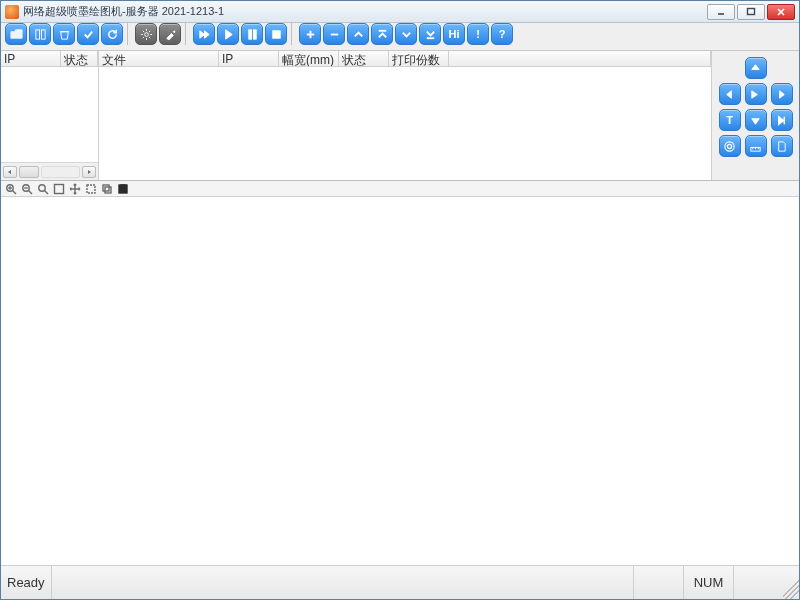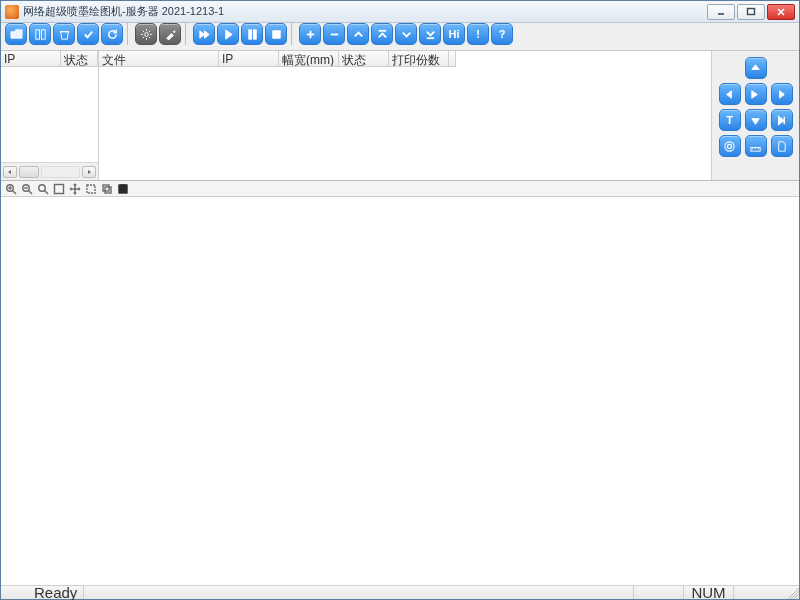--- a/index.html
+++ b/index.html
@@ -27,38 +27,38 @@
   .upper { display: flex; height: 130px; border-bottom: 1px solid #bdbdbd; }
   .left-list { width: 98px; display: flex; flex-direction: column; background: #fff; border-right: 1px solid #cfcfcf; }
   .tbl-hdr { height: 16px; display: flex; background: linear-gradient(#fbfbfb,#ececec); border-bottom: 1px solid #d0d0d0; }
   .tbl-hdr .col { border-right: 1px solid #d0d0d0; padding: 1px 3px; font-size: 12px; color: #333; white-space: nowrap; overflow: hidden; }
   .left-list .body { flex: 1; background: #fff; }
   .left-list .hscroll { height: 18px; background: #f0f0f0; border-top: 1px solid #d7d7d7; display: flex; align-items: center; padding: 0 2px; gap: 2px; }
   .harrow { width: 14px; height: 12px; background: linear-gradient(#fafafa,#e3e3e3); border: 1px solid #bcbcbc; border-radius: 2px; display:flex;align-items:center;justify-content:center; }
   .hthumb { width: 20px; height: 12px; background: linear-gradient(#f0f0f0,#dcdcdc); border:1px solid #bcbcbc; border-radius:2px; }
   .htrack { flex:1; height:12px; background:#efefef; border:1px solid #dcdcdc; border-radius:2px; }
 
-  .center-list { flex: 1; background: #fff; display: flex; flex-direction: row; }
+  .center-list { flex: 1; background: #fff; display: flex; flex-direction: column; }
   .center-list .body { flex: 1; background: #fff; }
 
   .side-panel { width: 88px; background: #efefef; border-left: 1px solid #cfcfcf; padding: 6px; display: flex; flex-direction: column; align-items: center; gap: 4px; }
   .side-grid { display: grid; grid-template-columns: repeat(3, 22px); grid-auto-rows: 22px; gap: 4px; justify-content: center; }
   .side-grid .spacer { visibility: hidden; }
 
   
   .toolbar2 { height: 16px; background: #f4f4f4; border-bottom: 1px solid #cfcfcf; display: flex; align-items: center; padding: 0 3px; gap: 3px; }
   .sbtn { width: 13px; height: 13px; display:flex; align-items:center; justify-content:center; cursor:pointer; }
   .sbtn svg { width: 12px; height: 12px; stroke:#6a6a6a; fill:none; stroke-width:1.4; }
   .sbtn.save svg rect { fill:#2b2b2b; stroke:#2b2b2b; }
 
   
   .canvas { flex: 1; background: #ffffff; }
 
   
-  .status { height: 14px; background: linear-gradient(#f6f6f6,#e8e8e8); border-top: 1px solid #cfcfcf; display: flex; align-items: center; font-size: 15px; color: #333; padding-left: 27px; }
+  .status { height: 34px; background: linear-gradient(#f6f6f6,#e8e8e8); border-top: 1px solid #cfcfcf; display: flex; align-items: center; font-size: 13px; color: #333; }
   .status .cell { padding: 0 6px; border-right: 1px solid #cfcfcf; height: 100%; display:flex; align-items:center; }
   .status .spacer { flex: 1; }
   .status .well { width: 50px; border-left:1px solid #cfcfcf; height:100%; display:flex;align-items:center;justify-content:center;text-align:center; }
   .status .grip { width: 16px; height: 100%; background:
     linear-gradient(135deg, transparent 60%, #b9b9b9 60%, #b9b9b9 64%, transparent 64%),
     linear-gradient(135deg, transparent 70%, #b9b9b9 70%, #b9b9b9 74%, transparent 74%),
     linear-gradient(135deg, transparent 80%, #b9b9b9 80%, #b9b9b9 84%, transparent 84%); }
 </style>
 </head>
 <body>

